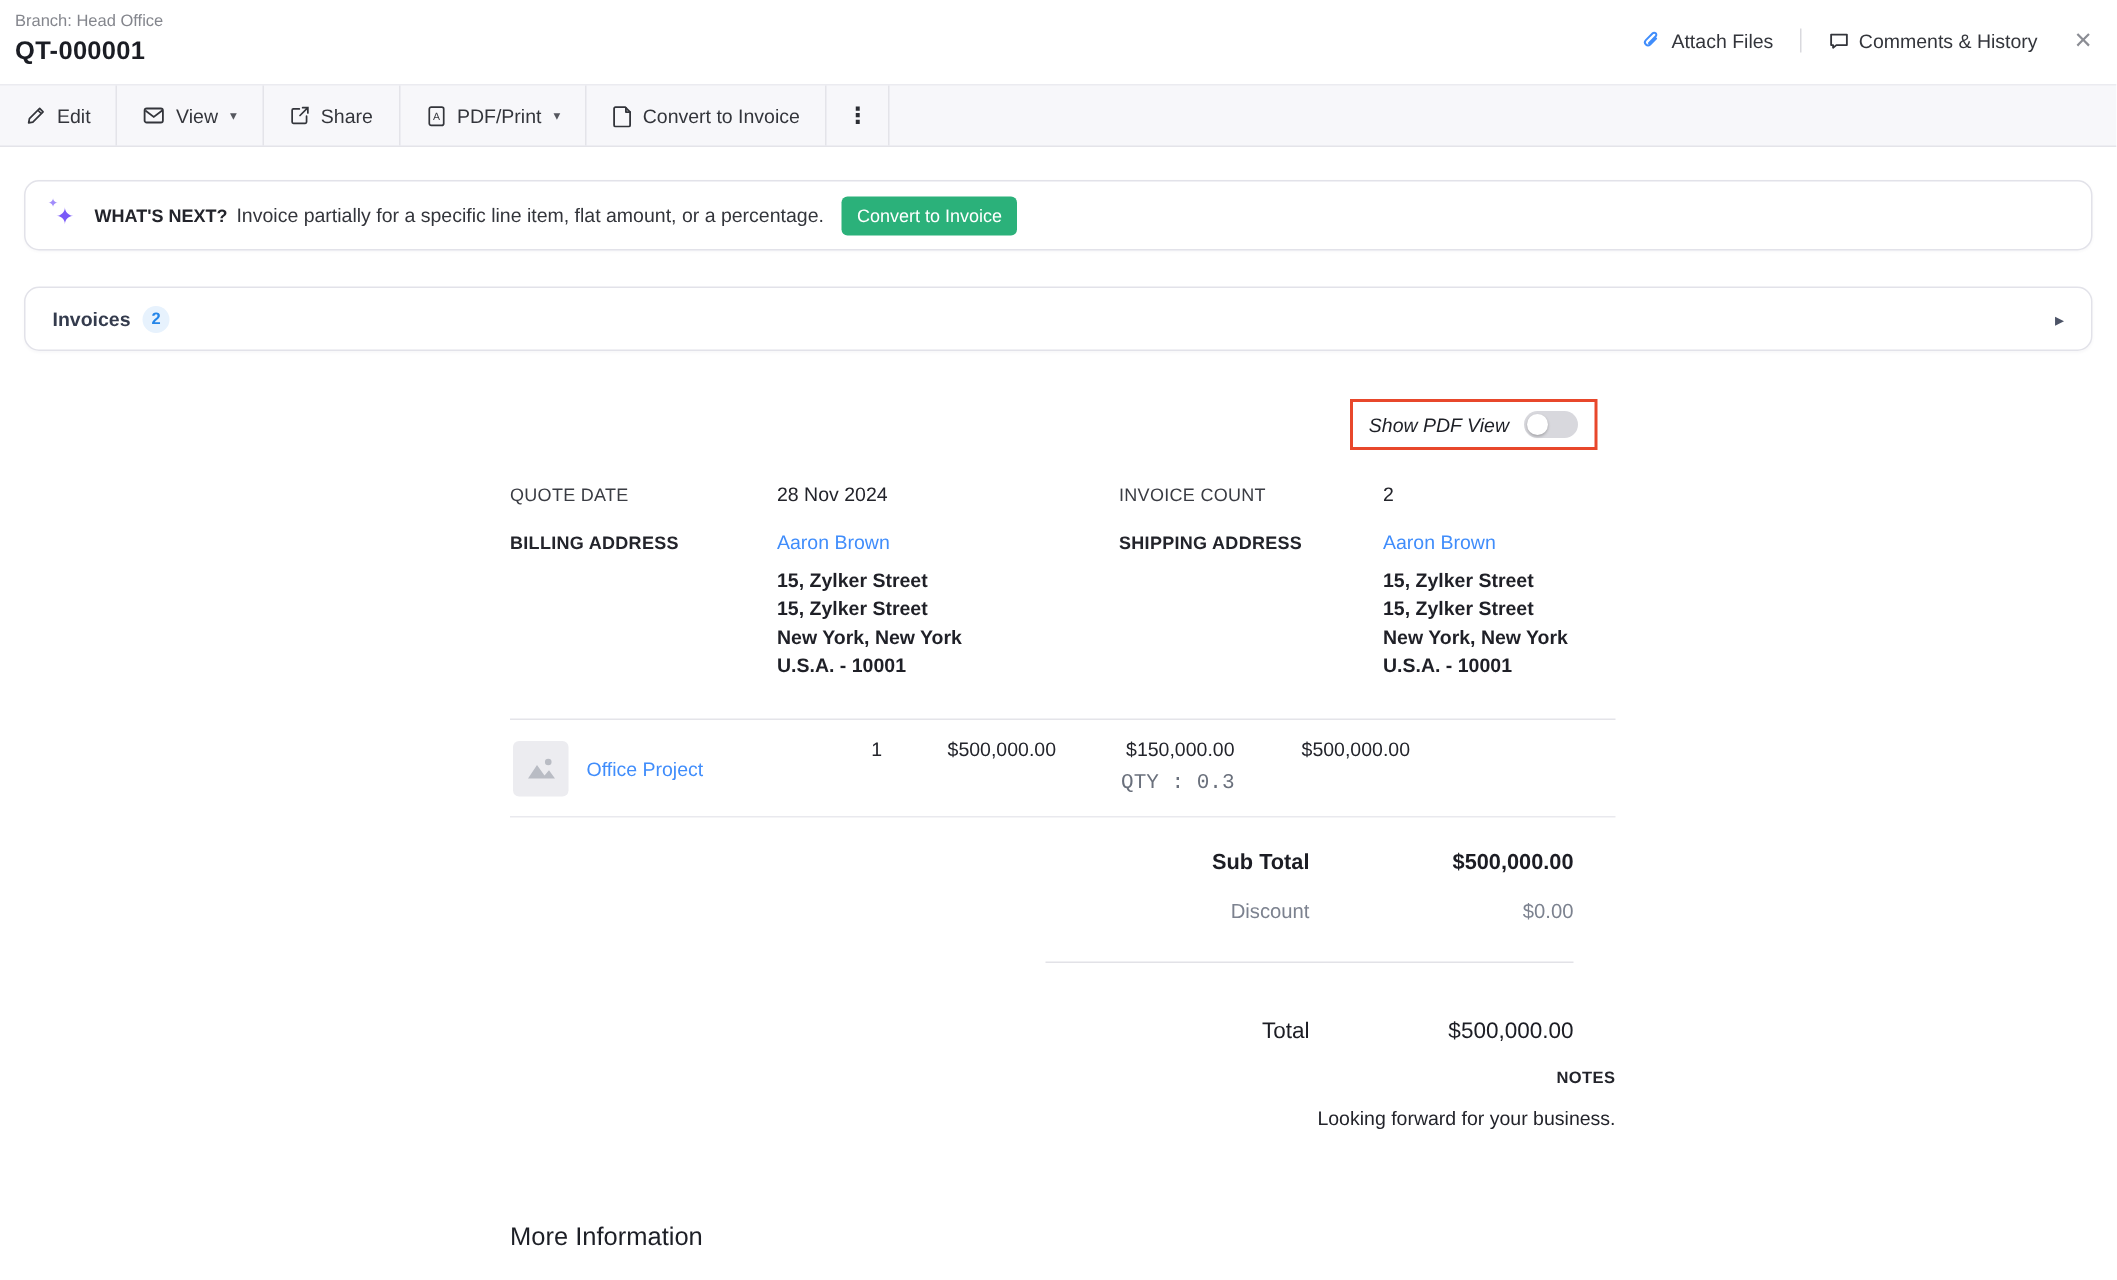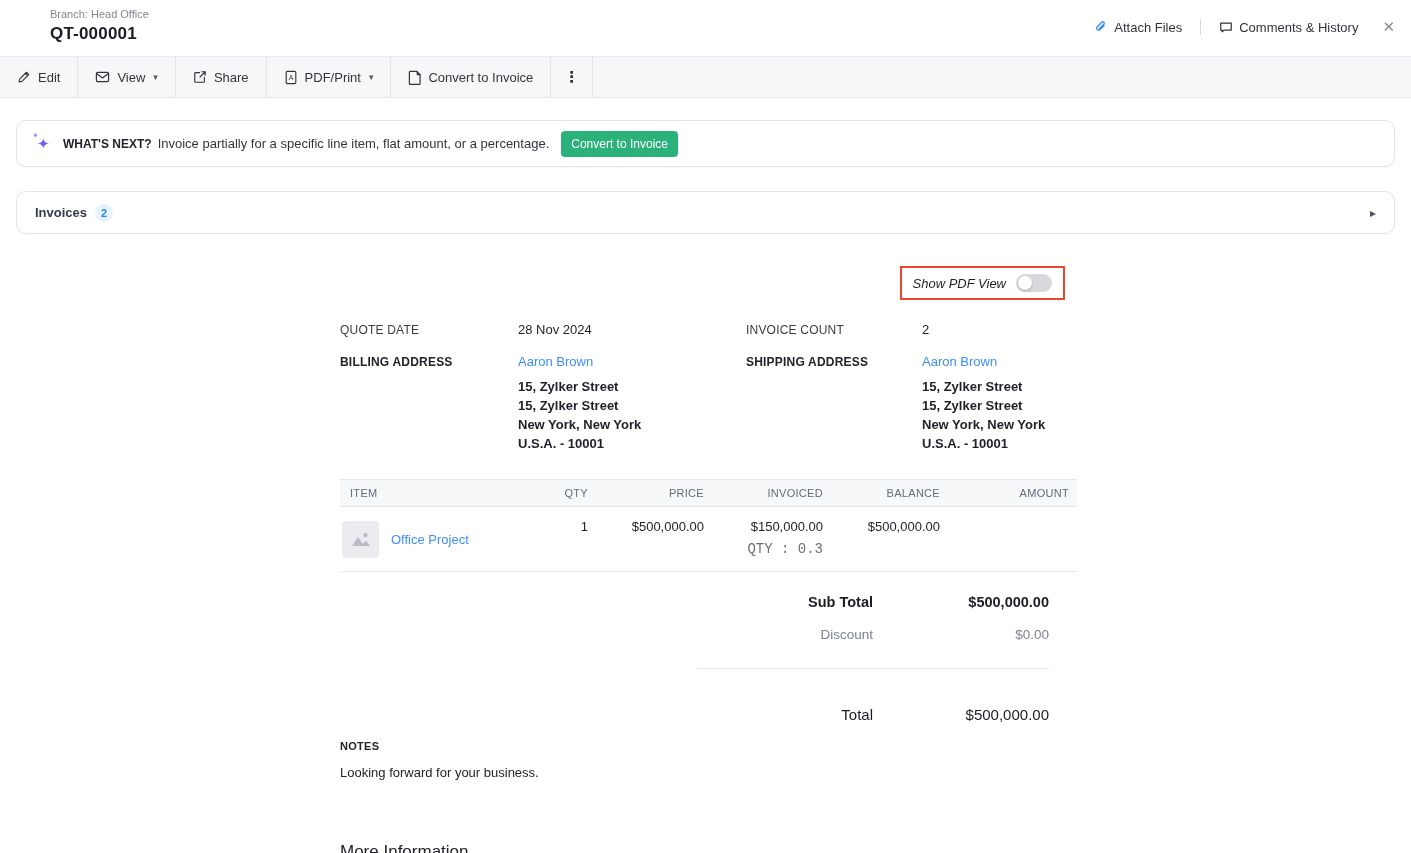--- a/index.html
+++ b/index.html
@@ -1,21 +1,21 @@
 <!DOCTYPE html>
 <html><head>
 <meta charset="utf-8">
 <style>
   * { margin:0; padding:0; box-sizing:border-box; }
   html,body { width:1411px; height:853px; background:#fff; overflow:hidden;
               font-family:"Liberation Sans","DejaVu Sans",sans-serif; color:#23242b; }
 
   
   .top { display:flex; justify-content:space-between; align-items:flex-start;
-         padding:8px 14px 6px 10px; height:56px;margin-left:40px; }
+         padding:8px 14px 6px 10px; height:56px; }
   .branch { font-size:11px; color:#84868d; margin-bottom:4px; }
   .title { font-size:17px; font-weight:bold; color:#1b1d24; letter-spacing:.2px; }
   .top-right { display:flex; align-items:center; gap:18px; padding-top:10px; }
   .hlink { display:flex; align-items:center; gap:6px; font-size:13px; color:#33353b;
            cursor:pointer; text-decoration:none; }
   .vsep { width:1px; height:16px; background:#d9d9de; }
   .close { font-size:15px; color:#8b8d94; cursor:pointer; padding:0 2px; margin-left:4px; }
 
   
   .toolbar { display:flex; height:42px; background:#f7f7fa;
@@ -88,21 +88,21 @@
           margin-bottom:17px; }
   .tlabel { width:170px; text-align:right; font-size:14px; }
   .tvalue { width:176px; text-align:right; font-size:14px; }
   .trow.sub .tlabel, .trow.sub .tvalue { font-weight:bold; font-size:14.5px; color:#1c1d24; }
   .trow.disc .tlabel, .trow.disc .tvalue { color:#7c828f; font-size:13.5px; }
   .tdivider { border:none; border-top:1px solid #e2e2e7; width:352px; margin:26px 28px 0 auto; }
   .trow.grand { margin-top:37px; }
   .trow.grand .tlabel, .trow.grand .tvalue { font-size:15px; color:#1c1d24; }
 
   
-  .notes { margin-top:12px; }
+  .notes { margin-top:12px;text-align:right; }
   .notes-label { font-size:11px; font-weight:bold; color:#23242b; letter-spacing:.3px; }
   .notes-text { font-size:13px; color:#23242b; margin-top:13px; }
   .more-info-title { font-size:17px; color:#1d1f26; margin-top:62px; font-weight:normal; }
 
   .icon svg { display:block; }
 </style>
 </head>
 <body>
 
 <header class="top">
@@ -236,28 +236,20 @@
     <span></span>
     <div class="addr">
       <div>15, Zylker Street</div>
       <div>15, Zylker Street</div>
       <div>New York, New York</div>
       <div>U.S.A. - 10001</div>
     </div>
   </div>
 
   <div class="tbl">
-    <div class="tgrid thead">
-      <span class="th first">ITEM</span>
-      <span class="th">QTY</span>
-      <span class="th">PRICE</span>
-      <span class="th">INVOICED</span>
-      <span class="th">BALANCE</span>
-      <span class="th">AMOUNT</span>
-    </div>
     <div class="tgrid trow-body">
       <div class="td first">
         <span class="thumb">
           <svg width="22" height="18" viewBox="0 0 22 18" fill="#b9bcc4">
             <circle cx="15.5" cy="5" r="2.2"></circle>
             <path d="M2 16 8 7l5 7 3-3.5 4 5.5z"></path>
           </svg>
         </span>
         <a class="link" style="font-size:13px">Office Project</a>
       </div>

